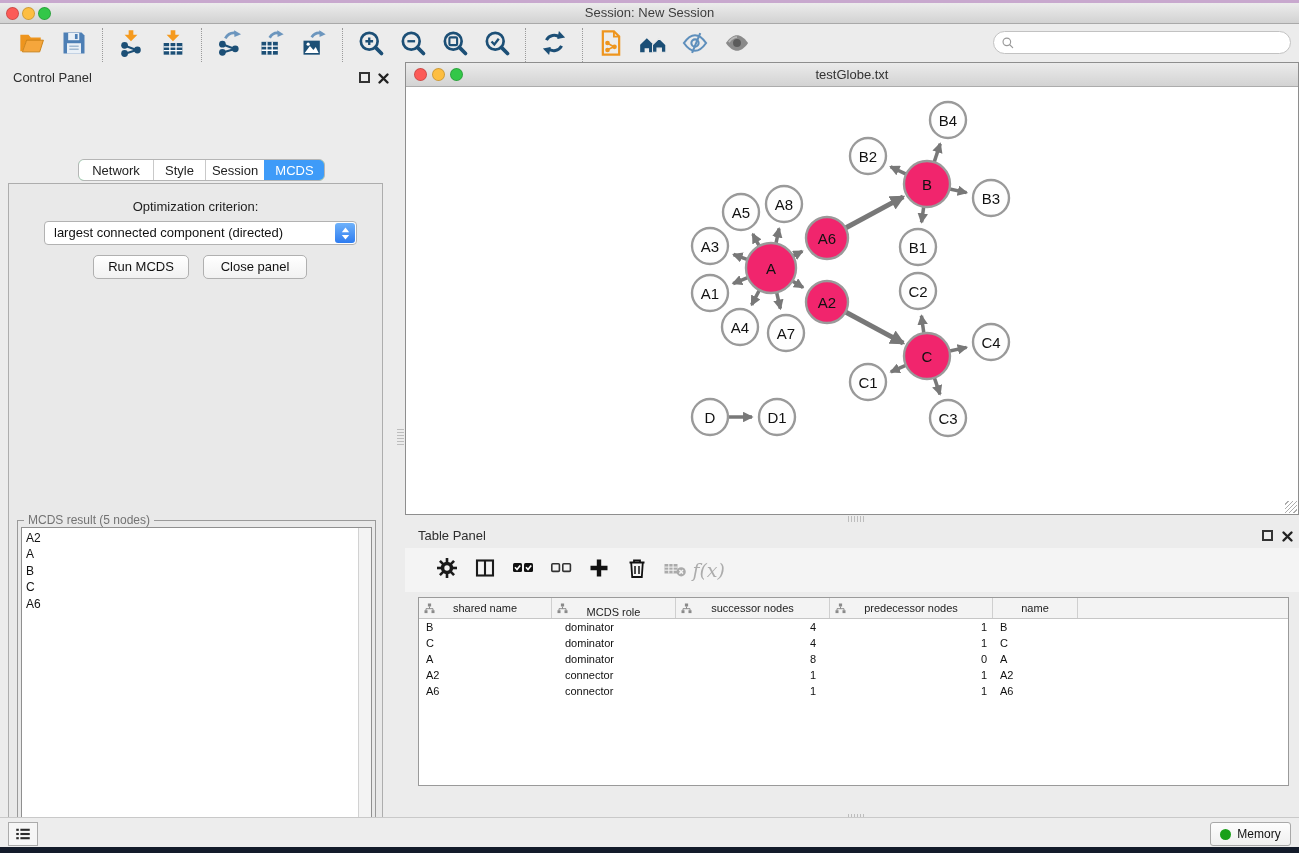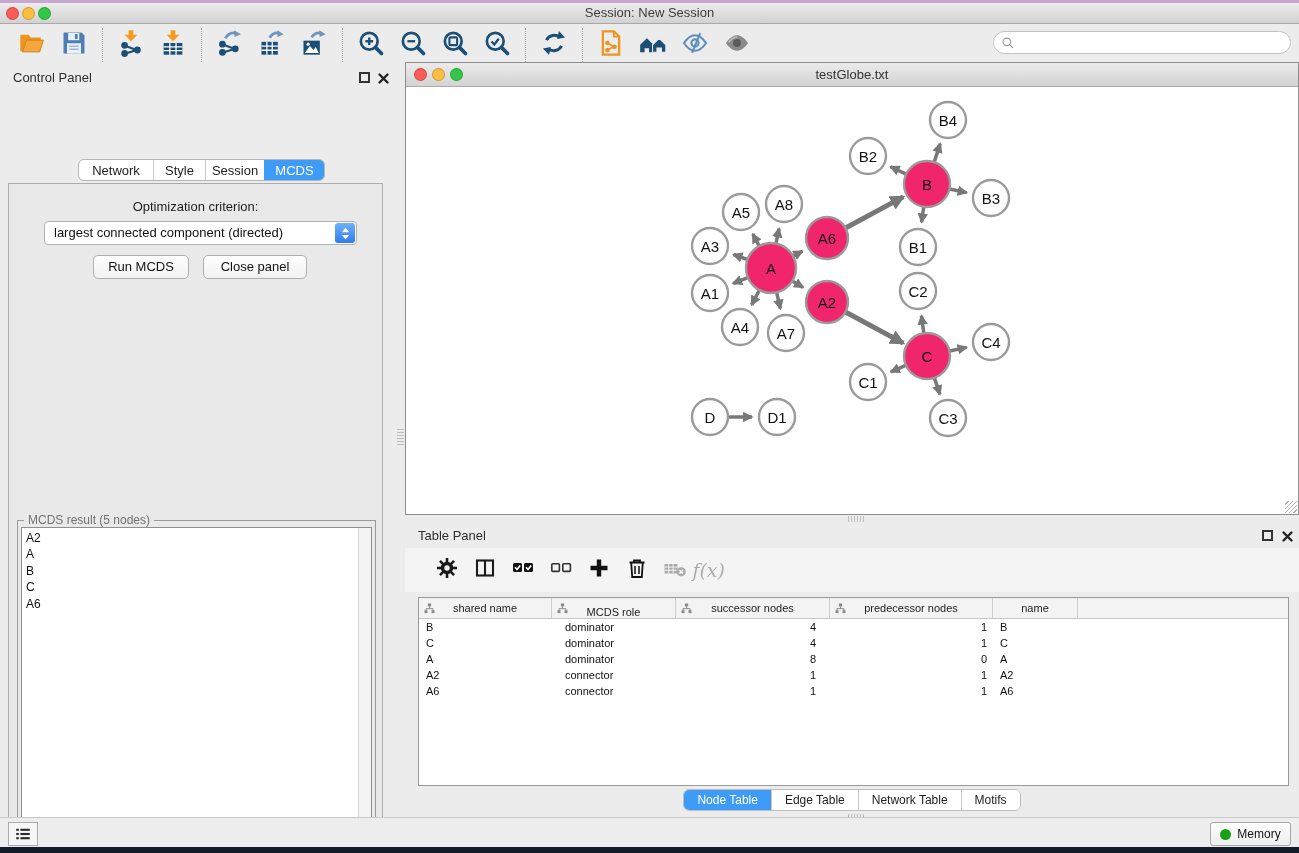--- a/index.html
+++ b/index.html
@@ -566,28 +566,20 @@
           </div>
           <div class="nt-row">
             <div class="nt-td left" style="width: 133px;">A6</div>
             <div class="nt-td l2" style="width: 124px;">connector</div>
             <div class="nt-td right" style="width: 154px;">1</div>
             <div class="nt-td r2" style="width: 163px;">1</div>
             <div class="nt-td left" style="width: 85px;">A6</div>
           </div>
         </div>
     </div>
-    <div class="bottom-tabs">
-      <div class="bt-wrap" id="bt-tabs">
-          <div class="bt-tab active">Node Table</div>
-          <div class="bt-tab">Edge Table</div>
-          <div class="bt-tab">Network Table</div>
-          <div class="bt-tab">Motifs</div>
-        </div>
-    </div>
   </div>
 
   <div class="h-grip" style="left:846px; top:814px;"></div>
 
   <div class="statusbar">
     <div class="list-btn">
       <svg viewBox="0 0 24 24" width="18" height="18">
         <g fill="#2b2b2b">
           <rect x="3" y="5" width="3.4" height="2.8"></rect>
             <rect x="8.5" y="5" width="12.5" height="2.8"></rect>

